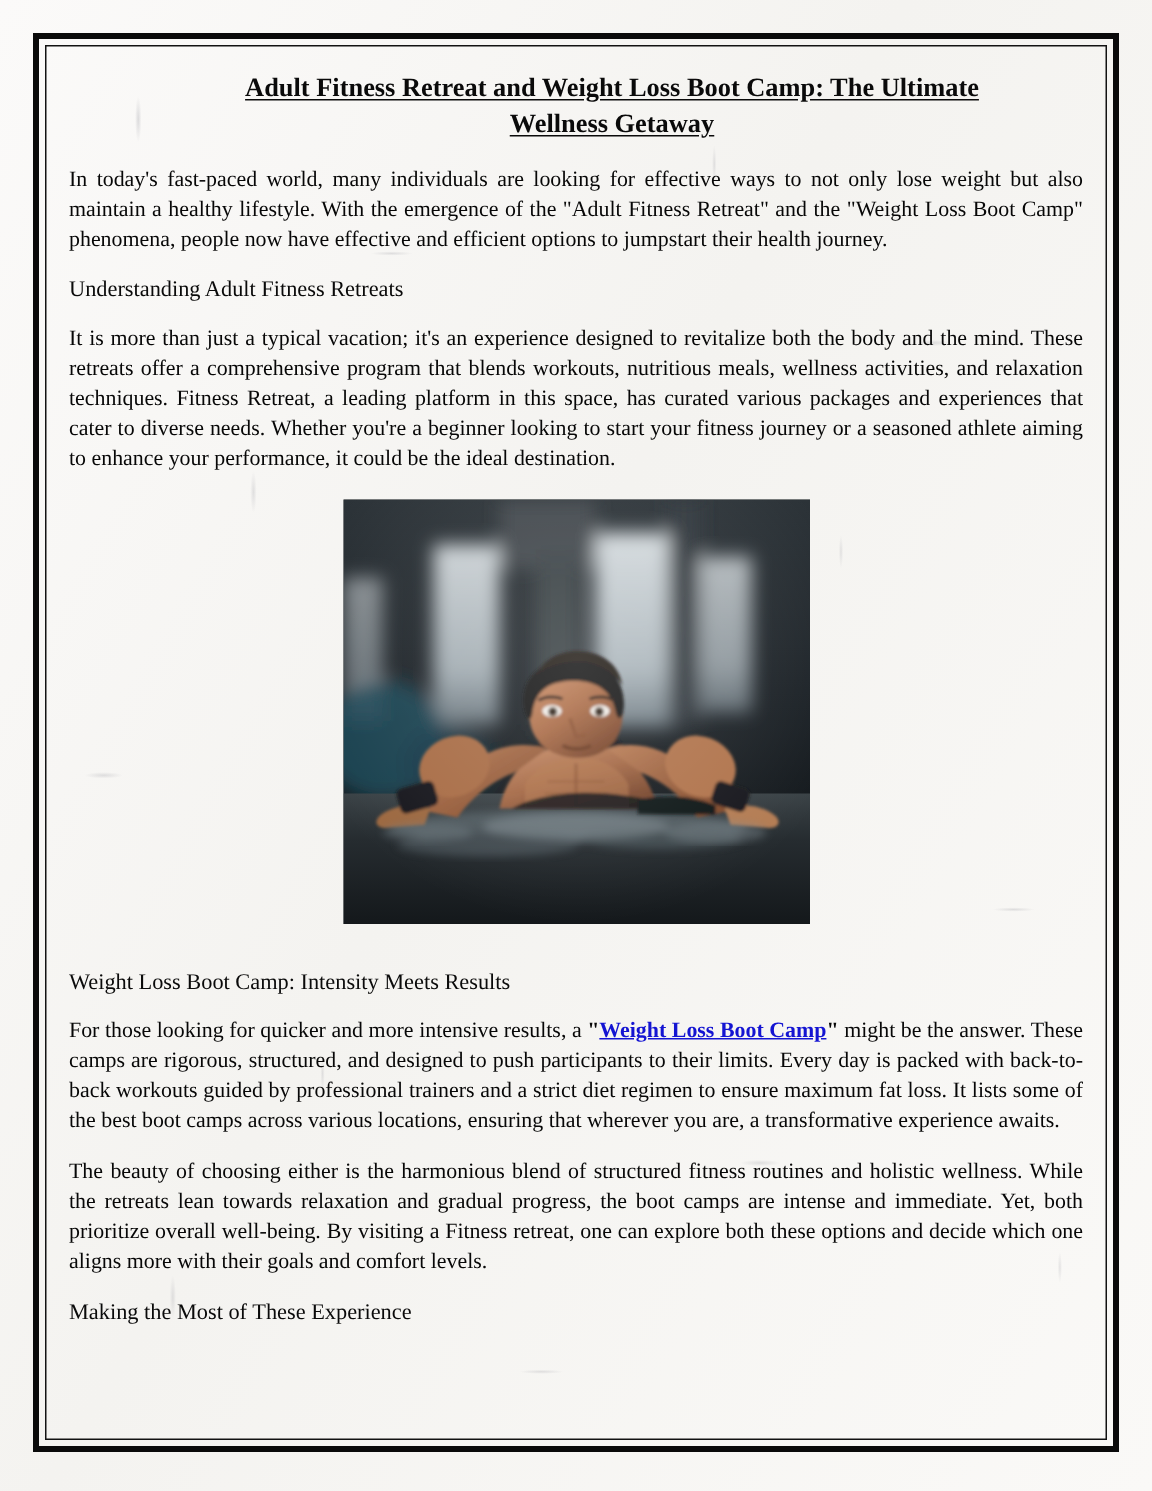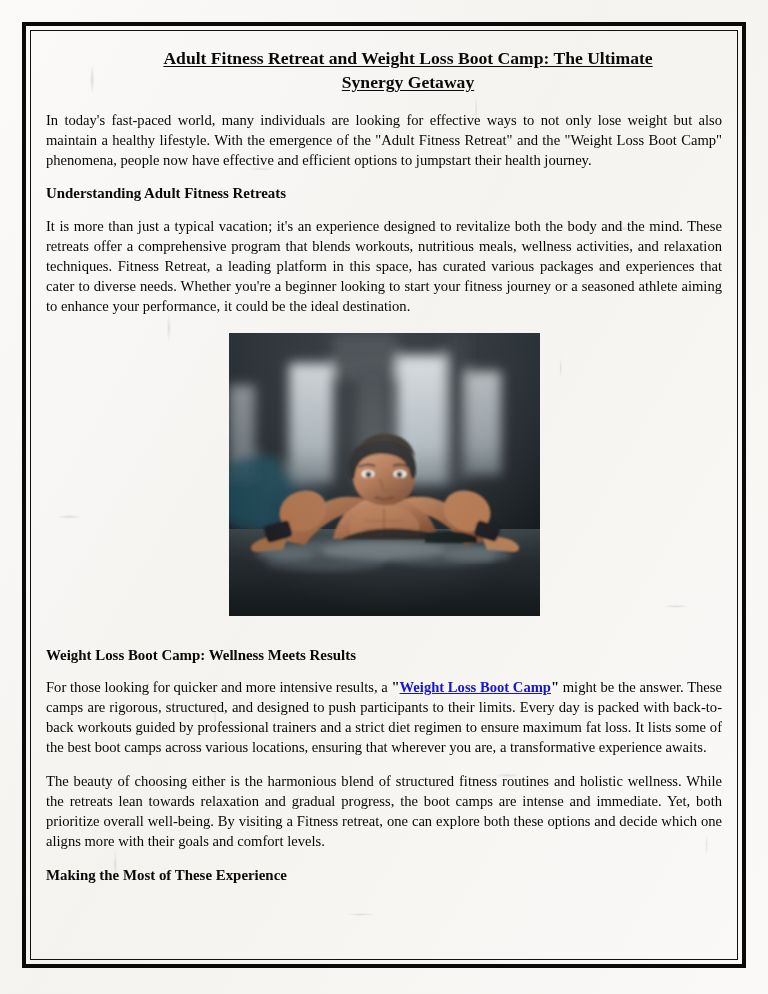--- a/index.html
+++ b/index.html
@@ -96,21 +96,21 @@
     font-size: 14.6px;
     line-height: 1.37;
     text-align: justify;
     text-justify: inter-word;
     color: #070707;
   }
 
   h2.sub {
     margin: 0 0 13px 0;
     font-size: 14.9px;
-    font-weight: bold;
+    font-weight: normal;
     line-height: 1.3;
     text-align: left;
     color: #0a0a0a;
   }
 
   .lnk {
     color: #1414d2;
     font-weight: bold;
     text-decoration: underline;
     text-underline-offset: 1px;
@@ -136,21 +136,21 @@
 </head>
 <body>
 
 <div class="page">
 
   <div class="frame-outer"></div>
   <div class="frame-inner"></div>
 
   <div class="content">
 
-    <h1 class="doc-title"><span class="tl">Adult Fitness Retreat and Weight Loss Boot Camp: The Ultimate </span><br><span class="tl">Synergy Getaway</span></h1>
+    <h1 class="doc-title"><span class="tl">Adult Fitness Retreat and Weight Loss Boot Camp: The Ultimate </span><br><span class="tl">Wellness Getaway</span></h1>
 
     <p class="body">In today's fast-paced world, many individuals are looking for effective ways to not only lose weight but also maintain a healthy lifestyle. With the emergence of the "Adult Fitness Retreat" and the "Weight Loss Boot Camp" phenomena, people now have effective and efficient options to jumpstart their health journey.</p>
 
     <h2 class="sub">Understanding Adult Fitness Retreats</h2>
 
     <p class="body">It is more than just a typical vacation; it's an experience designed to revitalize both the body and the mind. These retreats offer a comprehensive program that blends workouts, nutritious meals, wellness activities, and relaxation techniques. Fitness Retreat, a leading platform in this space, has curated various packages and experiences that cater to diverse needs. Whether you're a beginner looking to start your fitness journey or a seasoned athlete aiming to enhance your performance, it could be the ideal destination.</p>
 
     <div class="figure-wrap">
       <div class="photo">
         <svg viewBox="0 0 311 283" xmlns="http://www.w3.org/2000/svg" role="img" aria-label="gym photo">
@@ -254,21 +254,21 @@
           <g opacity="0.45" filter="url(#blur3)">
             <ellipse cx="155" cy="218" rx="62" ry="9" fill="#8b979d"></ellipse>
             <ellipse cx="248" cy="222" rx="34" ry="7" fill="#7b878d"></ellipse>
             <ellipse cx="56" cy="222" rx="30" ry="6" fill="#6f7b81"></ellipse>
           </g>
           <rect width="311" height="283" fill="url(#glow)"></rect>
         </svg>
       </div>
     </div>
 
-    <h2 class="sub">Weight Loss Boot Camp: Wellness Meets Results</h2>
+    <h2 class="sub">Weight Loss Boot Camp: Intensity Meets Results</h2>
 
     <p class="body"><span>For those looking for quicker and more intensive results, a </span><span class="q">"</span><a class="lnk" href="#">Weight Loss Boot Camp</a><span class="q">"</span><span> might be the answer. These camps are rigorous, structured, and designed to push participants to their limits. Every day is packed with back-to-back workouts guided by professional trainers and a strict diet regimen to ensure maximum fat loss. It lists some of the best boot camps across various locations, ensuring that wherever you are, a transformative experience awaits.</span></p>
 
 
     <p class="body">The beauty of choosing either is the harmonious blend of structured fitness routines and holistic wellness. While the retreats lean towards relaxation and gradual progress, the boot camps are intense and immediate. Yet, both prioritize overall well-being. By visiting a Fitness retreat, one can explore both these options and decide which one aligns more with their goals and comfort levels.</p>
 
     <h2 class="sub">Making the Most of These Experience</h2>
 
   </div>
 </div>

